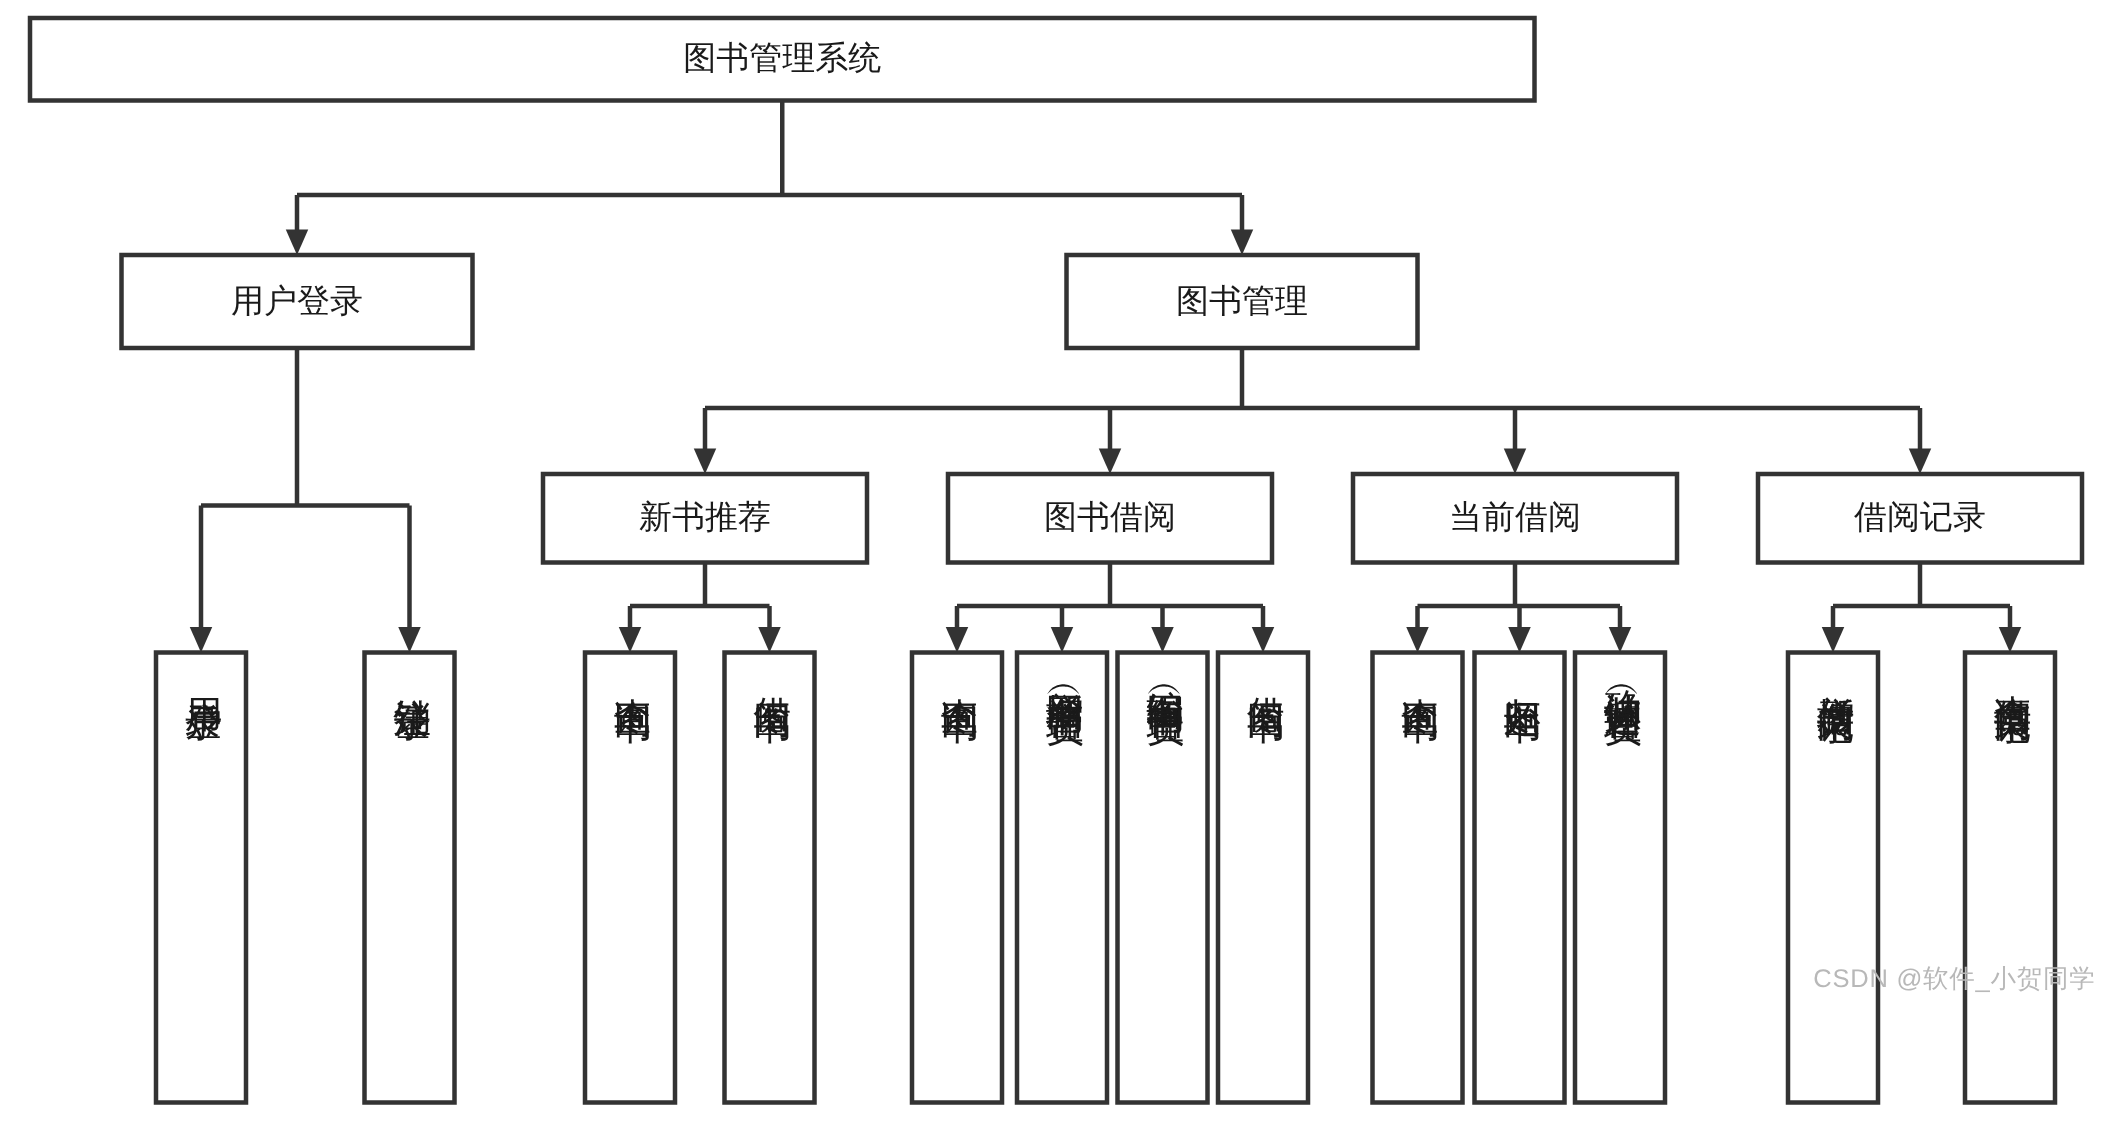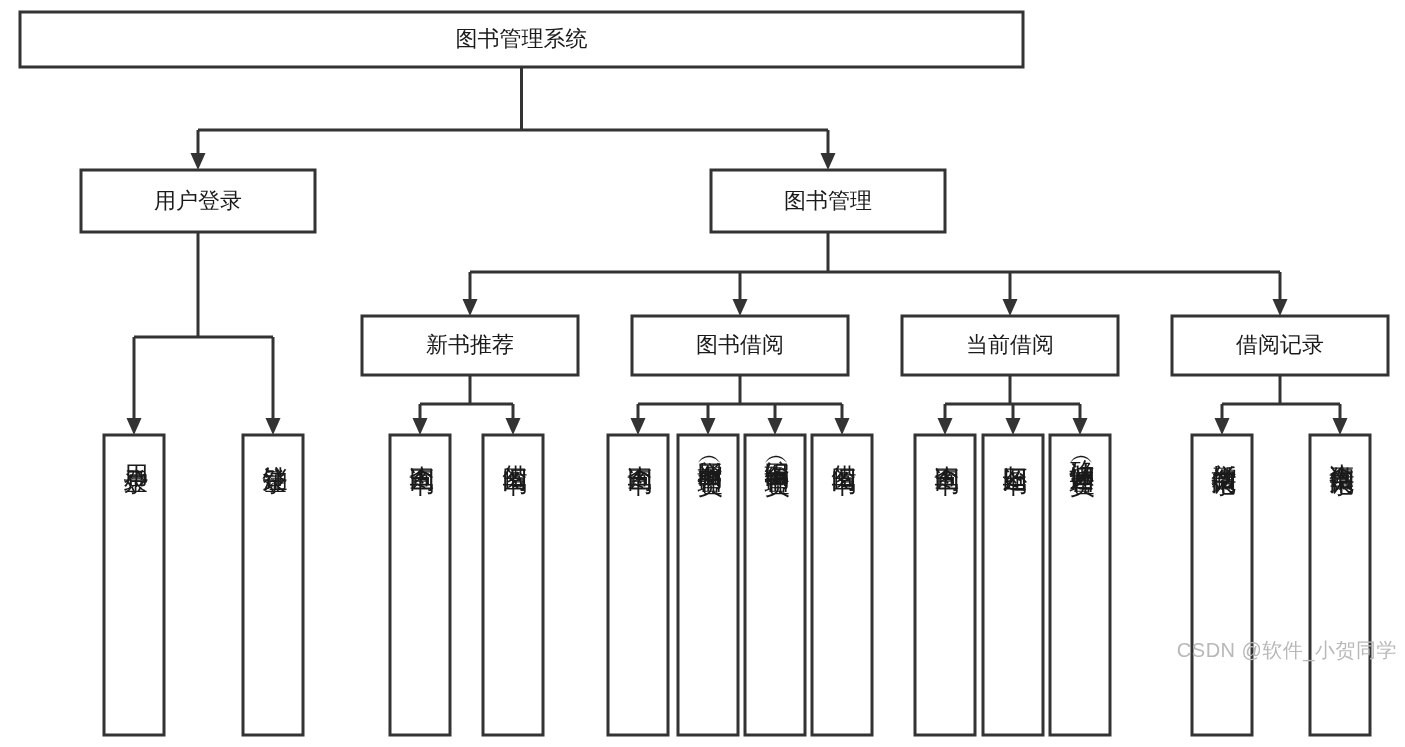--- a/index.html
+++ b/index.html
@@ -17,21 +17,21 @@
     font-family:"Liberation Sans","DejaVu Sans",sans-serif;
     fill:#1a1a1a;
     text-anchor:middle;
     dominant-baseline:middle;
   }
   .lbl-h{font-size:22px;}
   .lbl-v{font-size:25px;writing-mode:vertical-rl;letter-spacing:2px;}
   .watermark{
     position:absolute;right:8px;bottom:4px;
     font-family:"Liberation Sans","DejaVu Sans",sans-serif;
-    font-size:20px;color:#b8b8b8;white-space:nowrap;
+    font-size:17px;color:#b8b8b8;white-space:nowrap;
     letter-spacing:0.5px;
   }
 </style>
 </head>
 <body>
 
 <div id="stage">
   <svg id="diagram" viewBox="0 0 1405 747">
     <g id="edges-layer">
         <g>

